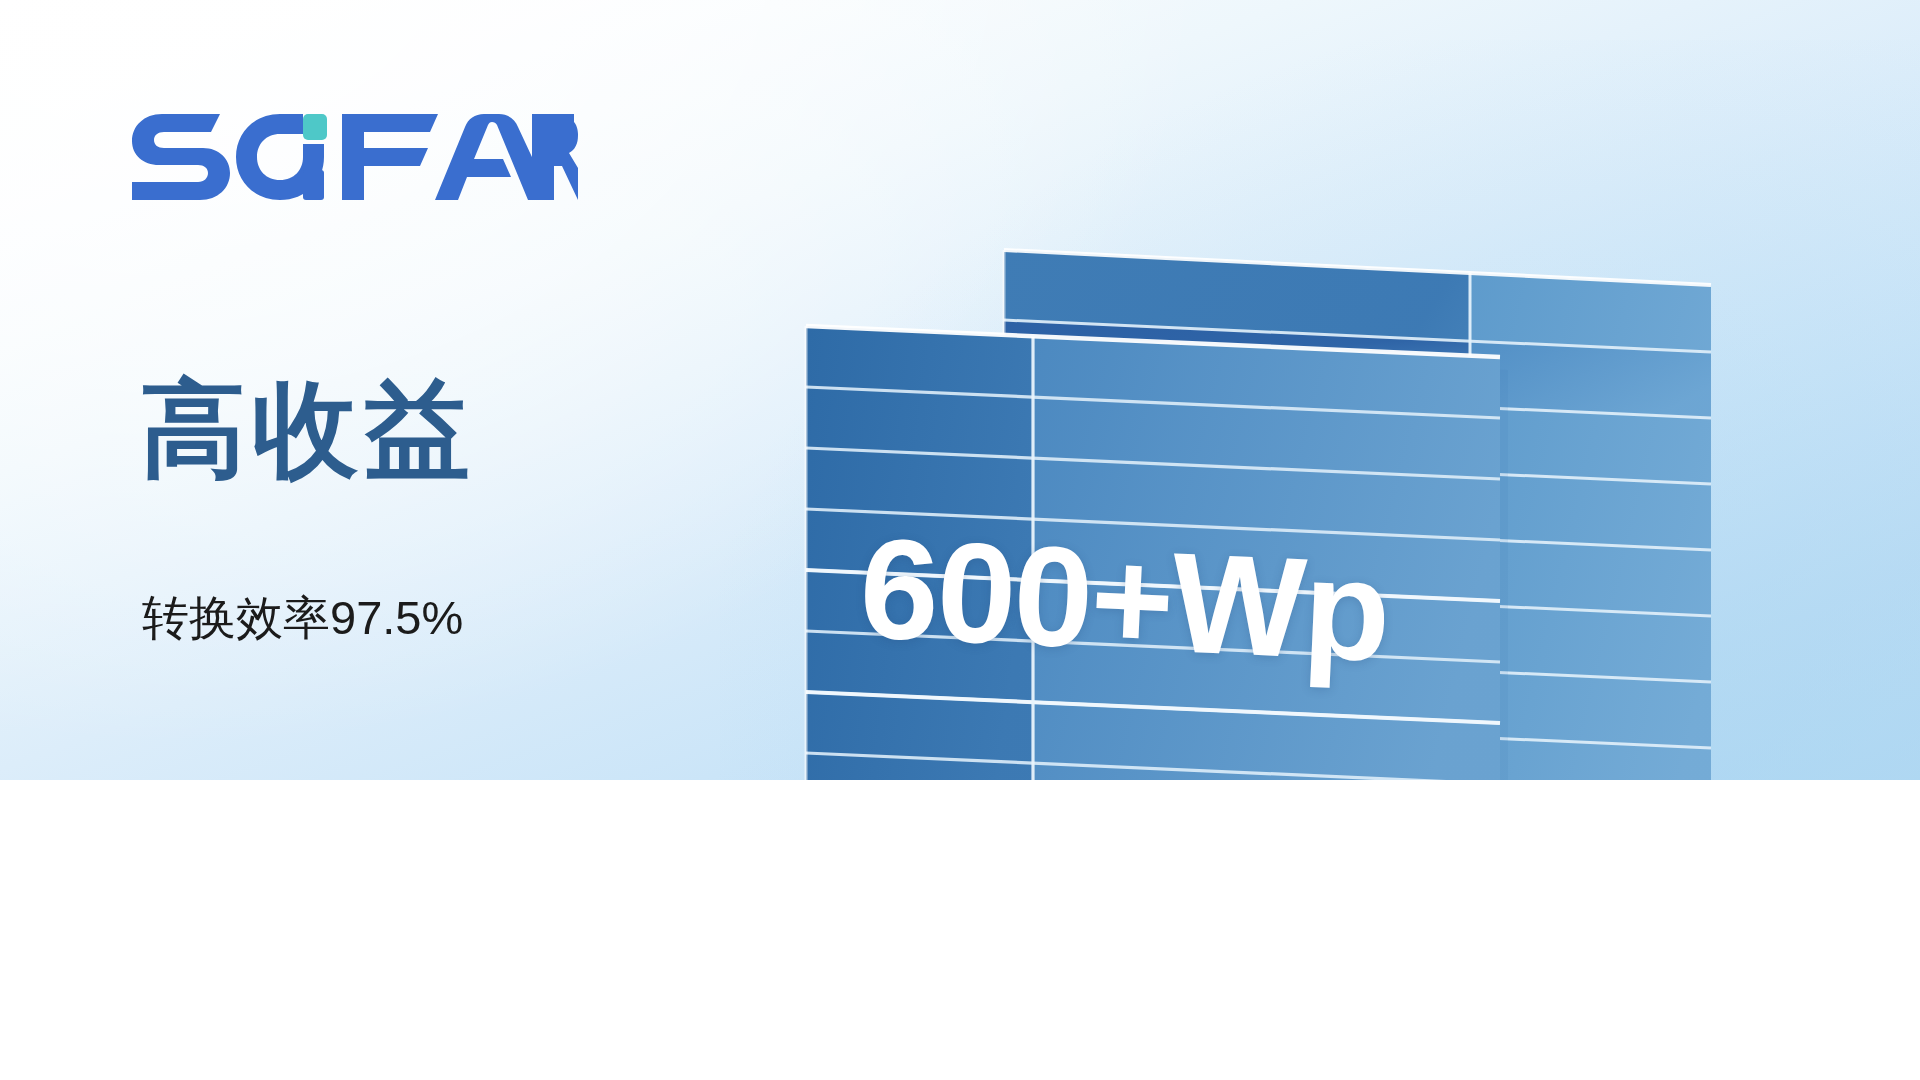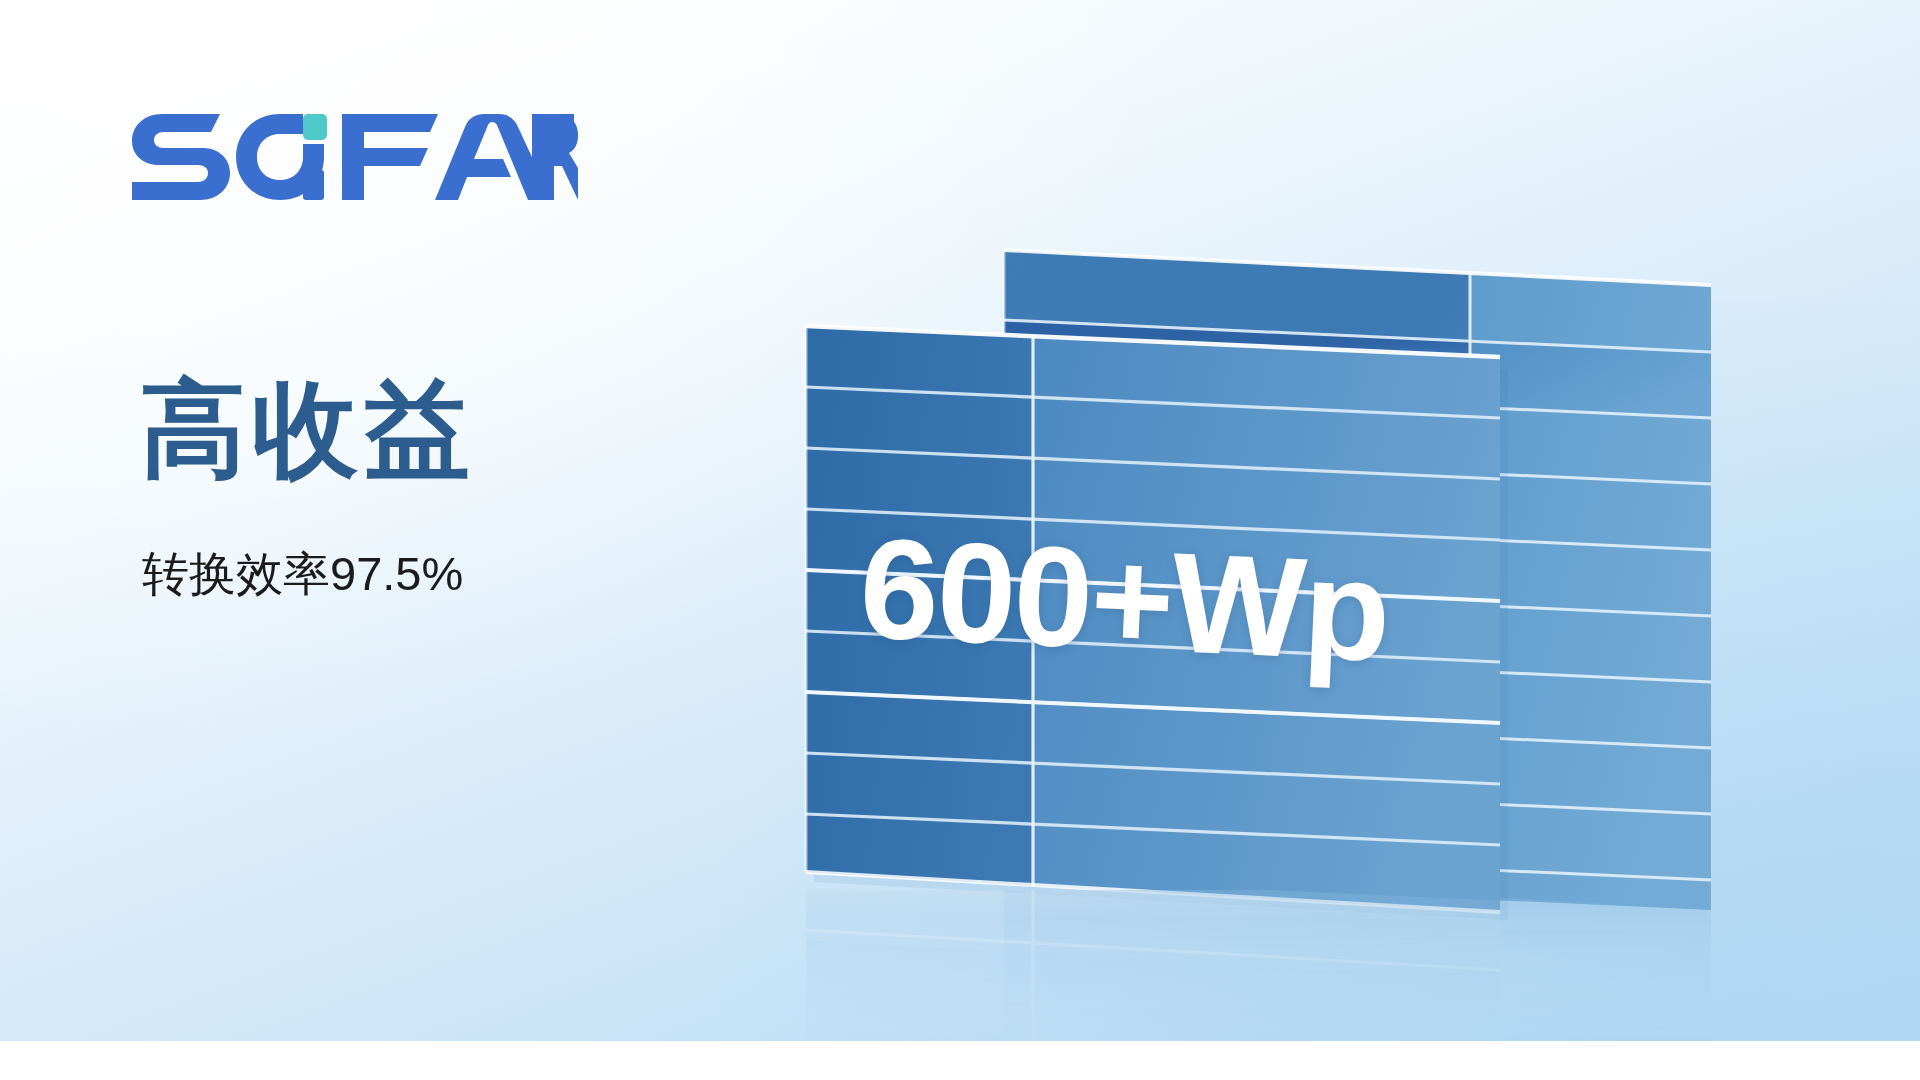--- a/index.html
+++ b/index.html
@@ -8,21 +8,21 @@
     padding: 0;
     background: #ffffff;
   }
   body {
     font-family: "Liberation Sans", "DejaVu Sans", sans-serif;
   }
 
   #stage {
     position: relative;
     width: 1920px;
-    height: 1041px;
+    height: 780px;
     overflow: hidden;
     background: linear-gradient(160deg,
         #ffffff 0%,
         #fbfdfe 14%,
         #eef7fc 32%,
         #dcedfa 52%,
         #cbe5f8 70%,
         #bcdcf4 86%,
         #b3d8f2 100%);
   }
@@ -81,21 +81,21 @@
     left: 142px;
     top: 543px;
     z-index: 6;
     font-size: 47px;
     line-height: 1.33;
     font-weight: 400;
     letter-spacing: 0px;
     color: #1b1b1b;
     white-space: nowrap;
   }
-  .subtitle .line { display: block; }
+  .subtitle .line { display: block; margin-top: 44px; }
 
   
   #panels {
     position: absolute;
     left: 0; top: 0;
     width: 1920px; height: 1080px;
     z-index: 4;
     pointer-events: none;
   }
   #panels svg { display: block; width: 1920px; height: 1080px; }

